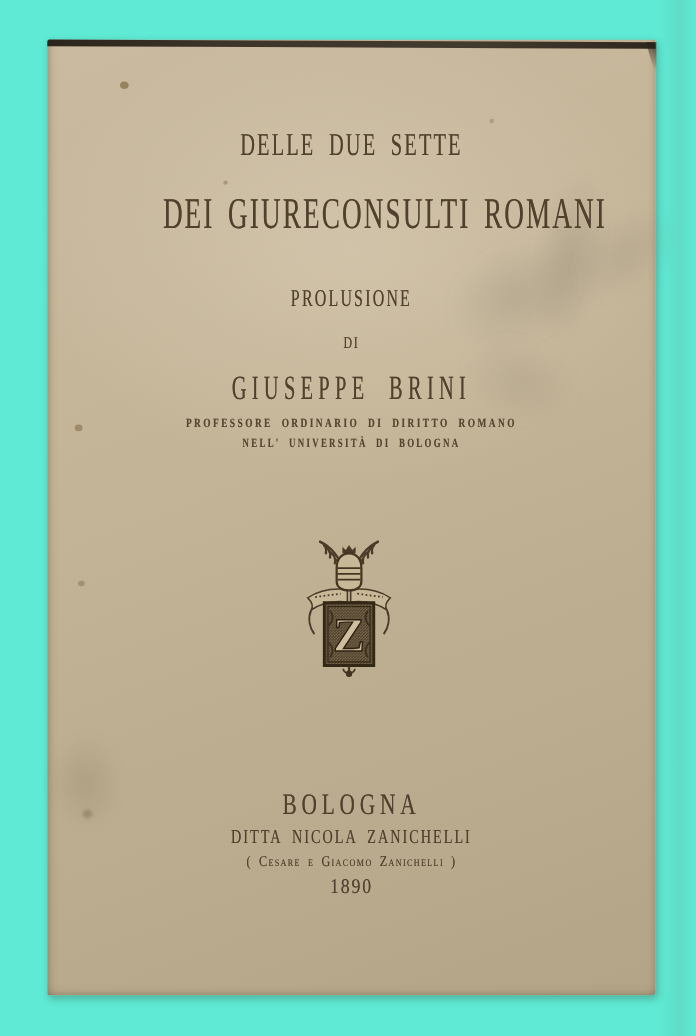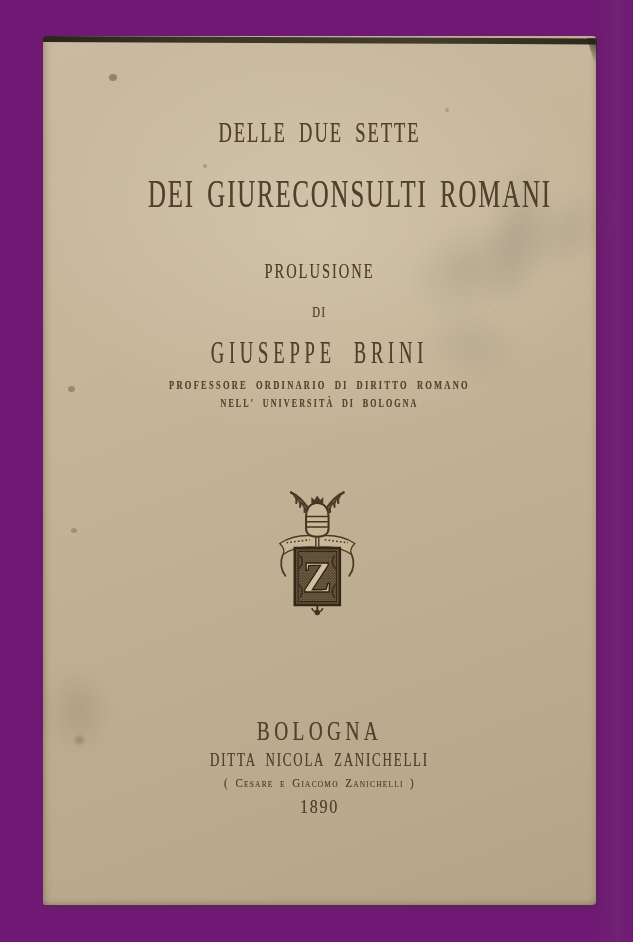--- a/index.html
+++ b/index.html
@@ -5,21 +5,21 @@
   * { margin: 0; padding: 0; box-sizing: border-box; }
   html, body { background: #ffffff; }
   body {
     width: 633px; height: 942px;
     font-family: "Liberation Serif", "DejaVu Serif", serif;
     overflow: hidden;
   }
   .scan {
     position: relative;
     width: 633px; height: 942px;
-    background: #701a75;
+    background: #5eead4;
     overflow: hidden;
   }
   
   .scan::after {
     content: "";
     position: absolute; top: 0; bottom: 0; right: 0; width: 34px;
     background: linear-gradient(to right, rgba(0,0,0,0) 0%, rgba(110,105,95,0.10) 55%, rgba(0,0,0,0) 100%);
     pointer-events: none;
   }
   .book {

